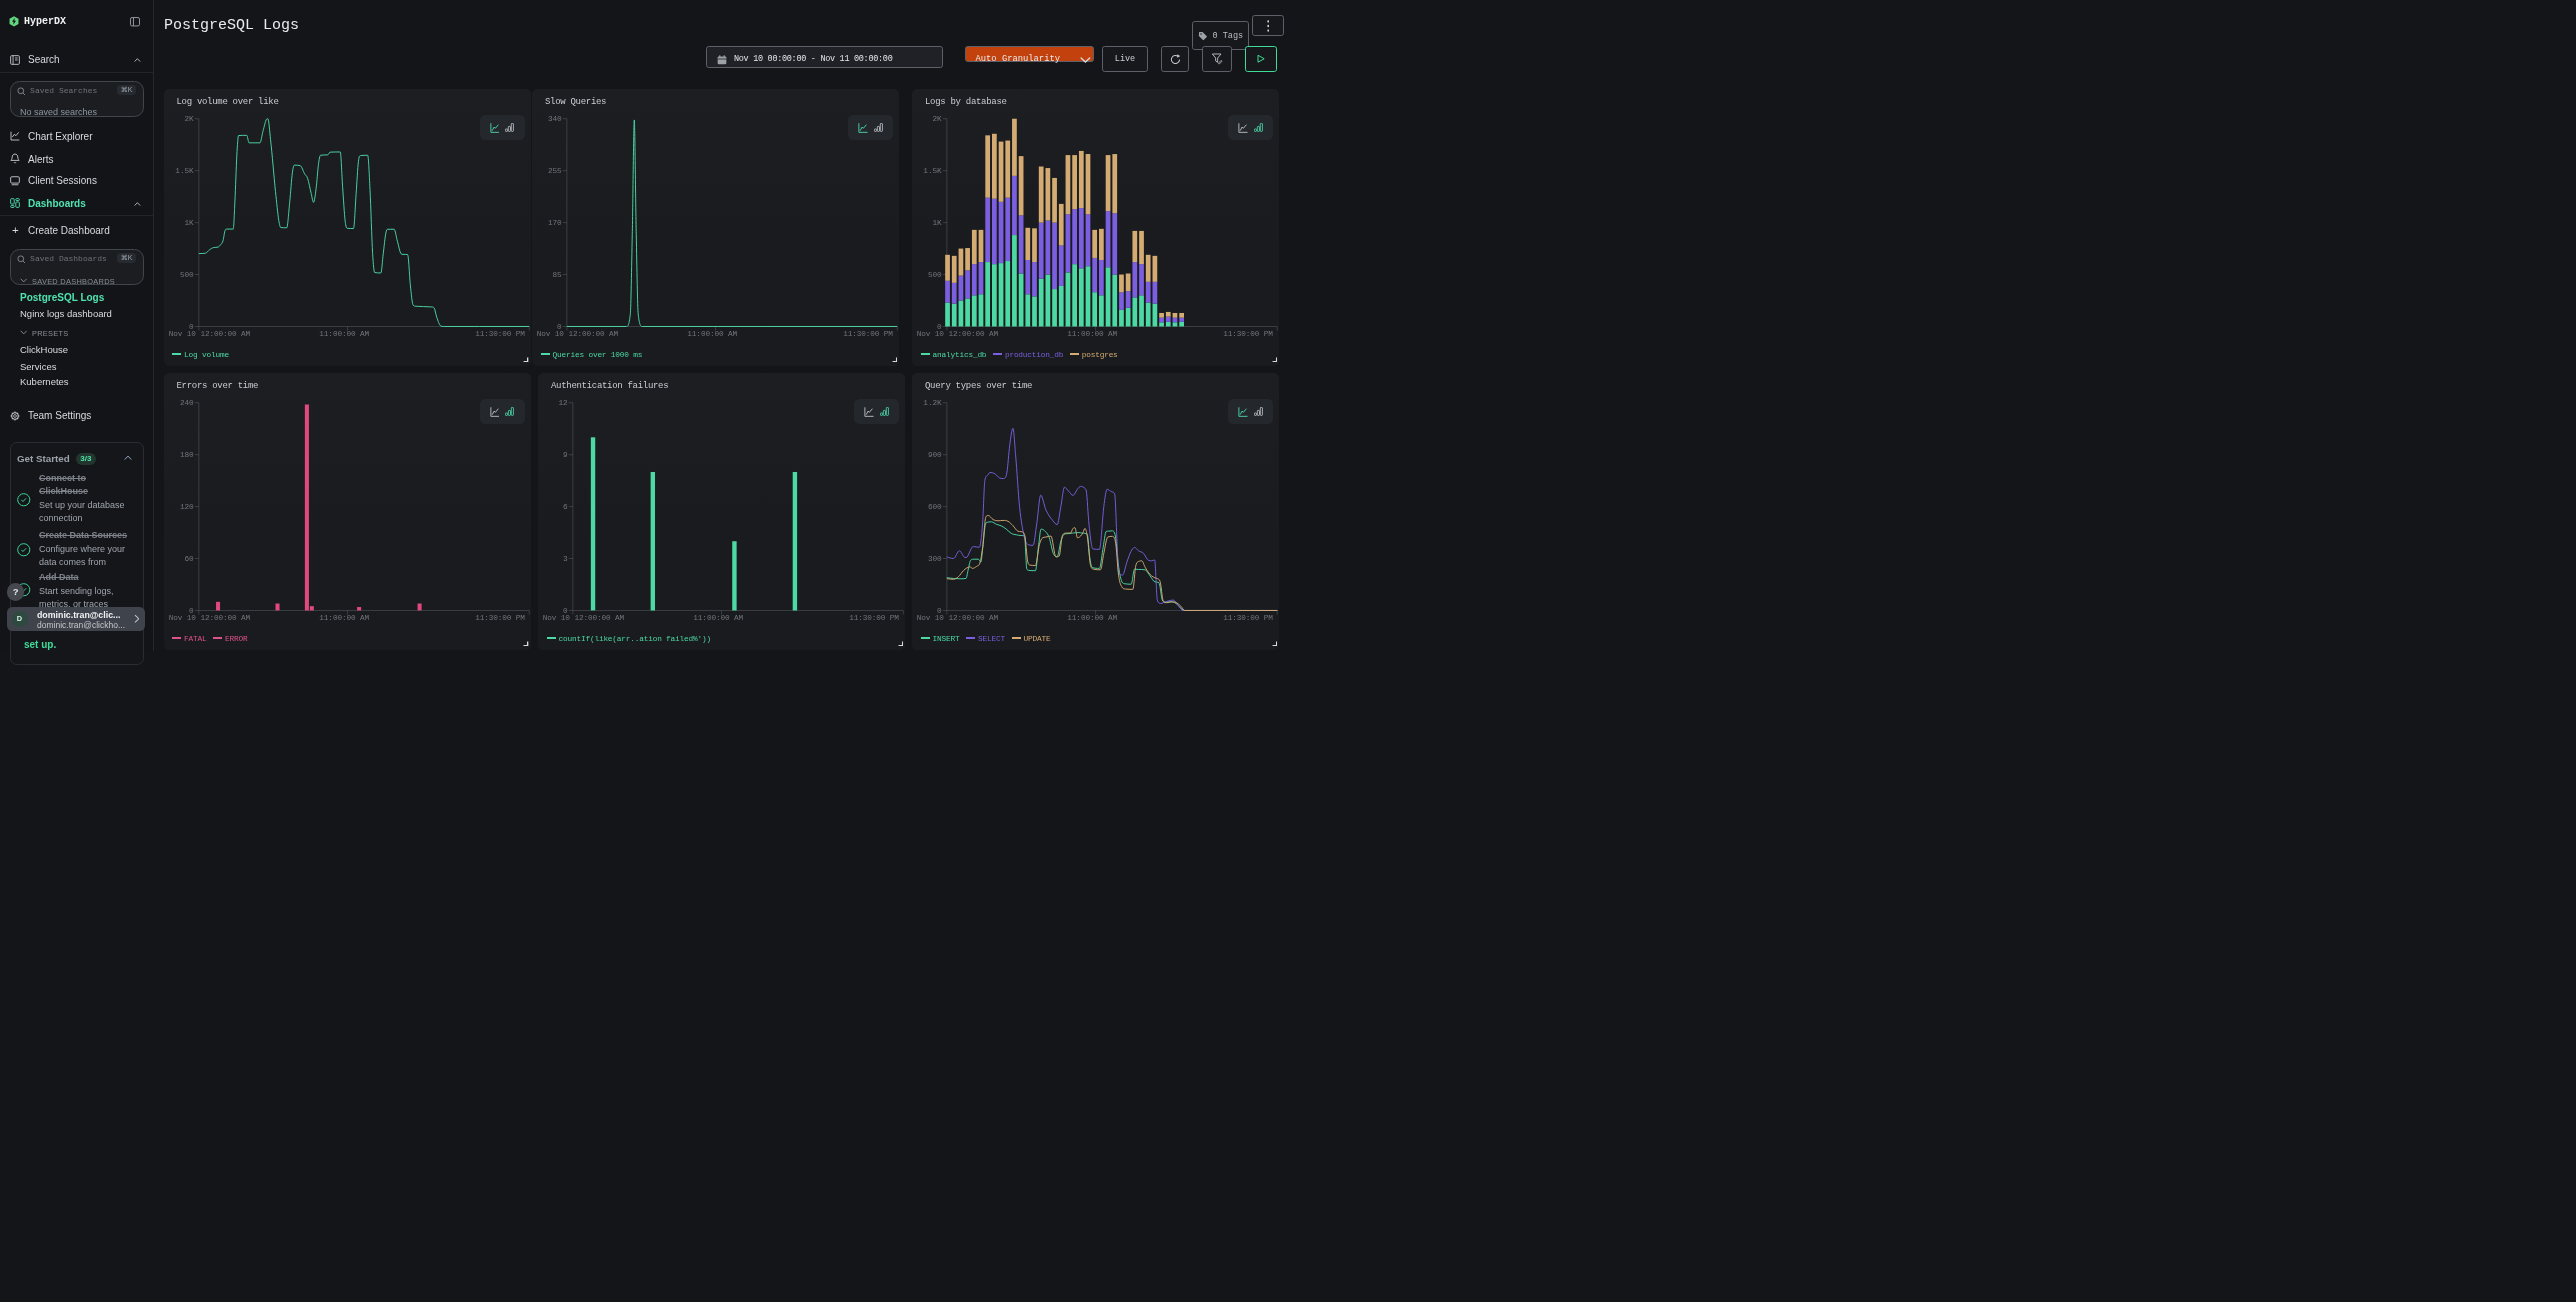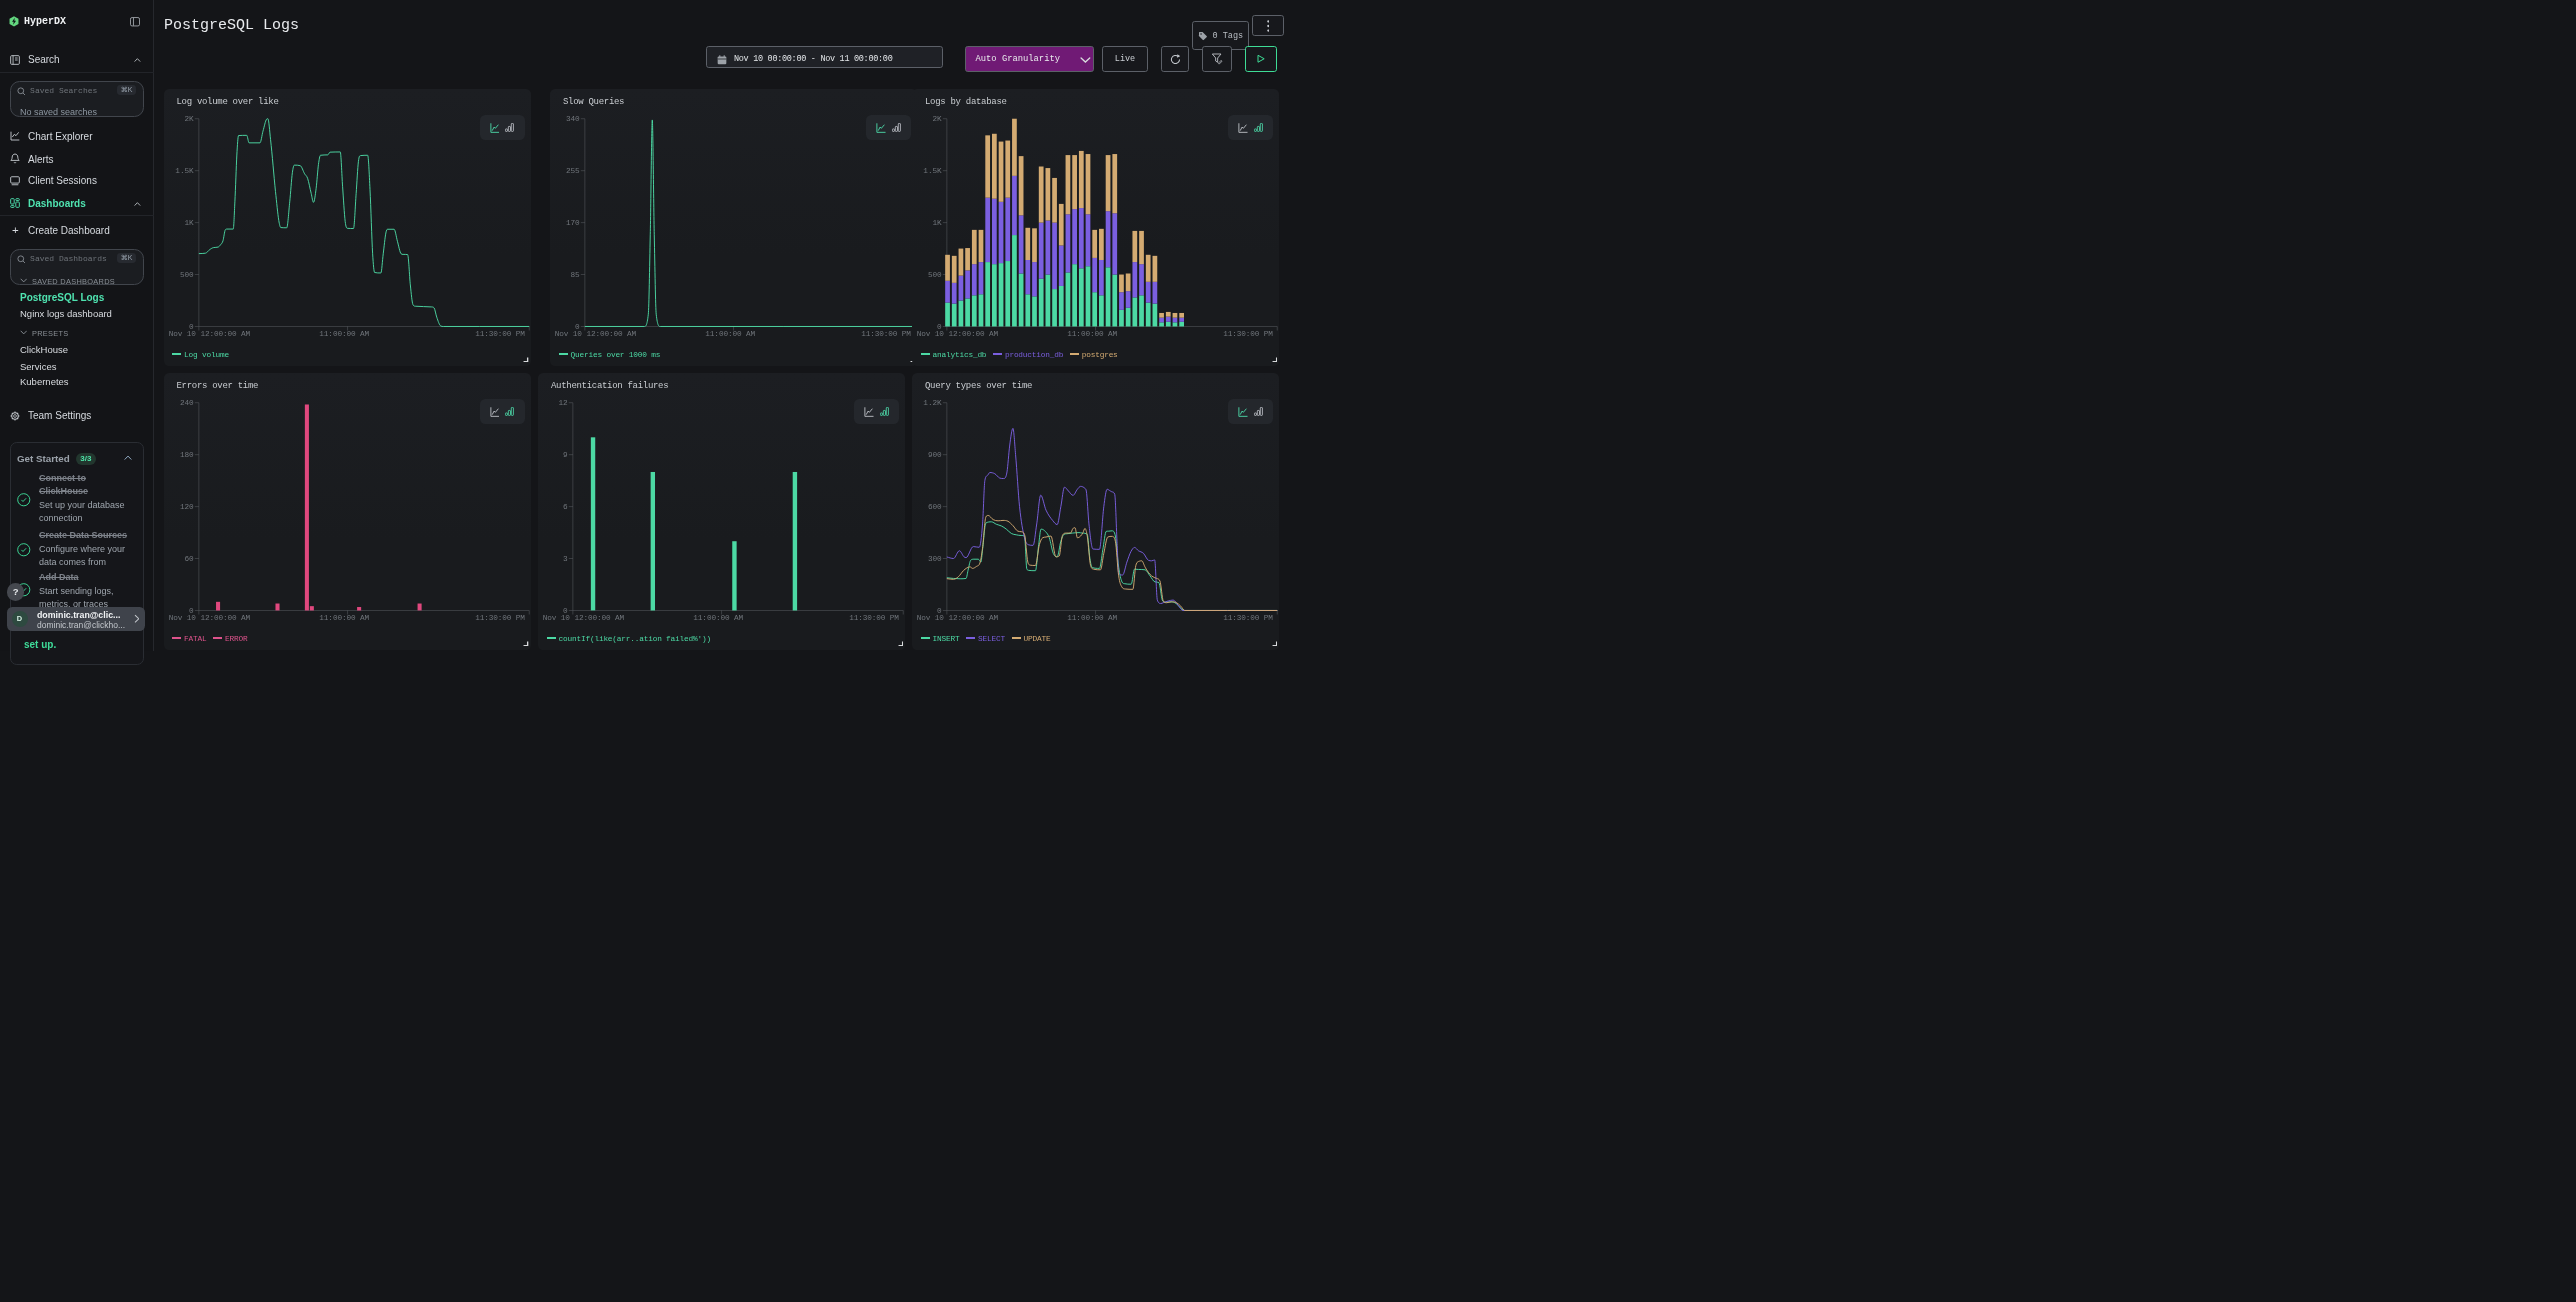--- a/index.html
+++ b/index.html
@@ -191,21 +191,21 @@
   </div>
 
   <div class="inp" style="left:551px;top:46px;width:237px;height:22px">
     <svg class="abs" style="left:9.5px;top:7.8px" width="10" height="10" viewBox="0 0 15 15">
       <rect x="1" y="2.2" width="13" height="11.8" rx="1.6" fill="#9DA2A8"></rect>
       <path d="M4.2 0.5v3M10.8 0.5v3" stroke="#9DA2A8" stroke-width="1.6"></path>
       <path d="M1 6h13" stroke="#1D1F24" stroke-width="1.2"></path>
     </svg>
     <div class="abs mono" style="left:27px;top:7.4px;font-size:8.5px;letter-spacing:-0.3px;color:#E3E6E9">Nov 10 00:00:00 - Nov 11 00:00:00</div>
   </div>
-  <div class="inp" style="left:810px;top:46px;width:129px;height:26px;background:#701a75">
+  <div class="inp" style="left:810px;top:46px;width:129px;height:16px;background:#c2410c">
     <div class="abs mono" style="left:9.5px;top:7px;font-size:8.8px;color:#E9EBED">Auto Granularity</div>
     <svg class="abs" style="left:114px;top:10px" width="10.8" height="6" viewBox="0 0 16 9">
       <path d="M1.5 1.5l6.5 6 6.5-6" stroke="#D8DBDE" stroke-width="2" fill="none" stroke-linecap="round"></path>
     </svg>
   </div>
   <div class="btn ibtn" style="left:947px;top:46px;width:46px;height:26px">
     <span class="mono" style="font-size:8.5px;color:#C9CDD2">Live</span>
   </div>
   <div class="btn ibtn" style="left:1006px;top:46px;width:28px;height:26px">
     <svg width="10.8" height="10.8" viewBox="0 0 16 16">
@@ -257,21 +257,21 @@
         <text x="7" y="366" class="ax">Nov 10 12:00:00 AM</text>
         <text x="266.6" y="366" text-anchor="middle" class="ax">11:00:00 AM</text>
         <text x="534" y="366" text-anchor="end" class="ax">11:30:00 PM</text>
         <path d="M51.5 243.6C54.8 243.5 58.0 243.6 61.3 243.0C63.4 242.6 65.5 239.2 67.6 237.7C69.6 236.4 71.5 234.9 73.5 234.7C75.6 234.3 77.7 234.6 79.9 234.0C81.2 233.7 82.5 232.0 83.8 230.3C84.9 228.9 86.1 228.3 87.2 224.7C88.3 221.0 89.5 210.2 90.6 208.5C91.4 207.3 92.2 207.3 93.1 207.3C96.2 207.3 99.3 207.3 102.4 207.3C103.2 207.3 104.0 183.3 104.8 167.0C105.8 147.4 106.8 115.1 107.7 97.8C108.5 83.4 109.4 69.0 110.2 68.9C114.3 68.6 118.3 68.6 122.4 68.6C123.5 68.6 124.7 79.7 125.8 79.7C131.2 79.7 136.6 79.7 142.0 79.7C143.4 79.7 144.9 67.7 146.4 62.4C148.2 56.0 150.0 46.9 151.7 44.8C152.4 44.0 153.0 44.0 153.7 44.0C155.0 44.0 156.3 62.8 157.6 74.8C160.1 97.2 162.5 128.0 164.9 151.6C166.6 167.3 168.2 184.6 169.8 194.7C170.8 200.7 171.8 205.0 172.8 205.1C175.7 205.4 178.6 205.4 181.6 205.4C183.0 205.4 184.5 181.5 186.0 167.0C187.3 154.1 188.6 133.6 189.9 123.9C190.9 116.7 191.8 112.7 192.8 112.7C195.8 112.7 198.7 112.7 201.6 113.5C203.7 114.1 205.9 121.9 208.0 125.5C209.4 128.0 210.9 127.9 212.4 132.1C214.2 137.2 216.0 147.5 217.8 154.7C218.9 159.3 220.0 167.8 221.2 167.8C222.5 167.8 223.8 157.2 225.1 147.0C226.2 138.1 227.4 120.2 228.5 111.7C229.5 104.3 230.5 98.3 231.5 98.1C235.0 97.5 238.6 97.7 242.2 97.5C243.4 97.5 244.5 93.6 245.6 93.5C250.7 93.2 255.7 93.2 260.8 93.2C261.9 93.2 263.1 127.9 264.2 143.9C265.5 162.3 266.8 185.3 268.1 196.2C269.1 204.4 270.1 206.1 271.1 206.2C274.2 206.5 277.3 206.5 280.4 206.5C281.7 206.5 283.0 172.4 284.3 154.7C285.4 139.2 286.5 116.6 287.7 107.0C288.7 98.8 289.6 98.7 290.6 98.6C294.2 98.1 297.8 98.1 301.4 98.1C302.5 98.1 303.7 126.2 304.8 148.5C306.1 174.0 307.4 221.8 308.7 243.9C309.7 260.4 310.7 271.3 311.6 271.6C314.7 272.3 317.8 272.3 320.9 272.3C322.1 272.3 323.2 253.1 324.4 243.9C325.7 233.3 327.0 219.7 328.3 213.1C329.1 209.0 329.9 207.6 330.7 207.6C334.0 207.6 337.2 207.6 340.5 207.6C342.1 207.6 343.8 219.7 345.4 225.4C347.2 231.8 349.0 242.2 350.8 243.9C351.7 244.8 352.7 244.8 353.7 244.8C356.0 244.8 358.3 244.8 360.5 245.1C361.9 245.3 363.2 277.6 364.5 290.0C365.8 302.4 367.1 316.6 368.4 319.2C369.5 321.5 370.7 321.4 371.8 321.5C379.9 322.1 388.1 322.0 396.2 322.6C397.4 322.7 398.5 322.6 399.7 324.1C401.0 325.9 402.3 334.0 403.6 337.7C405.5 343.2 407.5 349.6 409.4 350.7C410.8 351.5 412.1 351.5 413.4 351.5C431.3 351.5 449.2 351.5 467.1 351.5C491.6 351.5 516.0 351.5 540.5 351.5" fill="none" stroke="#4CD9A4" stroke-width="1.4"></path>
       </svg>
 <div class="legend"><span class="litem"><span class="ldash" style="background:#4CD9A4"></span><span class="ltxt" style="color:#4CD9A4">Log volume</span></span></div>
 <div class="rsz"><svg width="5.4" height="5.4" viewBox="0 0 8 8">
           <path d="M6.9 0.8v6.1H0.8" stroke="#D8DADC" stroke-width="2" fill="none"></path>
         </svg></div>
 </div>
-    <div class="panel" style="left:395px;top:89px">
+    <div class="panel" style="left:377px;top:89px">
 <div class="ptitle">Slow Queries</div>
 <div class="modes">
         <svg width="9.5" height="10" viewBox="0 0 14 15">
           <path d="M1.2 1v13H13.6" stroke="#4FE3B0" stroke-width="1.3" fill="none" stroke-linecap="round"></path>
           <path d="M3.4 11l2.7-5 1.8 2 4.2-5" stroke="#4FE3B0" stroke-width="1.3" fill="none" stroke-linecap="round" stroke-linejoin="round"></path>
         </svg>
         <span style="width:6px"></span>
         <svg width="8.8" height="8.8" viewBox="0 0 13 13">
           <rect x="0.6" y="8.8" width="3.1" height="3.6" rx="0.9" stroke="#C6CAD0" stroke-width="1.2" fill="none"></rect>
           <rect x="4.9" y="5.1" width="3.2" height="7.3" rx="0.9" stroke="#C6CAD0" stroke-width="1.2" fill="none"></rect>

